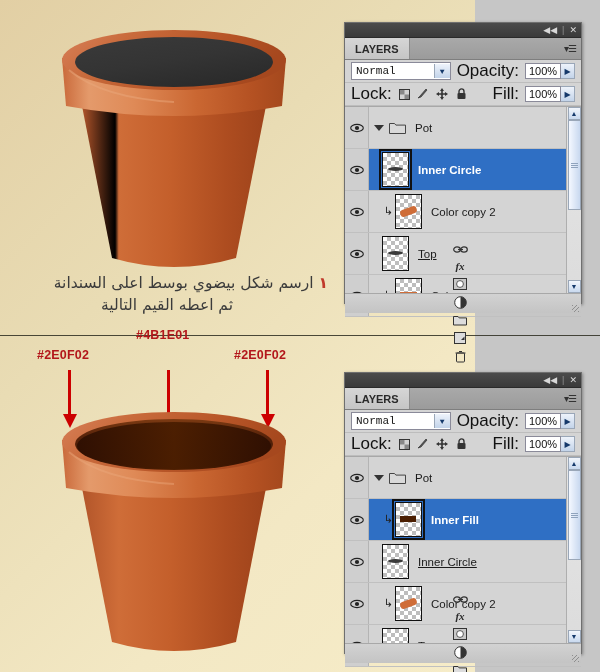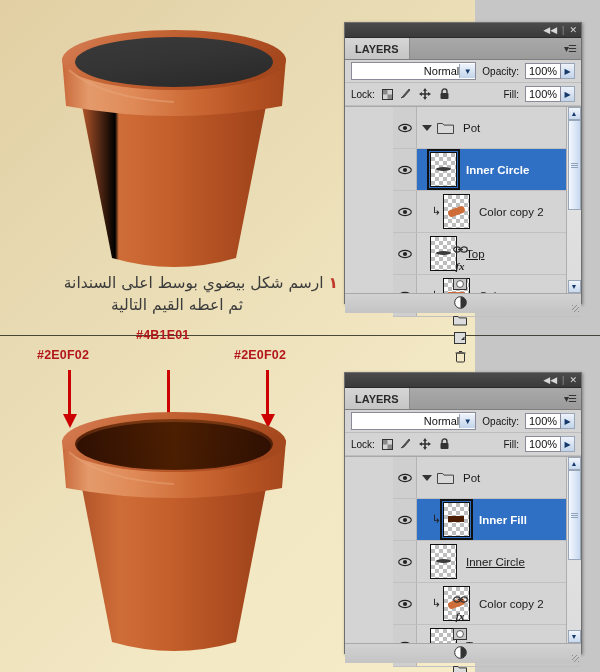--- a/index.html
+++ b/index.html
@@ -20,21 +20,21 @@
   #bg-divider{
     position:absolute;left:0;top:335px;width:600px;height:1px;background:#2b2b20;opacity:.85;
   }
 
   
   .pot{position:absolute;}
   .pot svg{display:block;}
 
   
   #instructions{
-    position:absolute;left:16px;top:272px;width:322px;
+    position:absolute;left:6px;top:272px;width:322px;
     text-align:right;direction:rtl;
     font-family:"DejaVu Sans","Liberation Sans",sans-serif;
     font-size:15.5px;line-height:22px;color:#3b3b3b;
   }
   #instructions .num{color:#c0392b;font-weight:bold;}
   #instructions .ln{white-space:nowrap;}
   #instructions .ln.center{text-align:center;}
 
   
   .hexlabel{
@@ -76,43 +76,43 @@
   }
   .ps-tab-rest{flex:1;display:flex;align-items:center;justify-content:flex-end;padding-right:5px;}
   .ps-menu-ico{display:inline-block;line-height:1;font-size:10px;color:#333;letter-spacing:-1px;}
 
   .ps-row{
     display:flex;align-items:center;height:22px;padding:0 6px;
     background:#d4d4d4;border-bottom:1px solid #bdbdbd;gap:6px;
   }
   .ps-select{
     flex:1;height:16px;background:#fff;border:1px solid #8a8a99;
-    display:flex;align-items:center;justify-content:flex-end;
-    padding:0 0 0 4px;font-size:11px;color:#111;
+    display:flex;align-items:center;justify-content:space-between;
+    padding:0 0 0 4px;font-size:11px;color:#111;font-family:Liberation Mono, monospace;
   }
   .ps-select .caret{
     width:15px;height:14px;margin:0;
     background:linear-gradient(#eef3fb,#c3d4ea);
     border-left:1px solid #9aa7b8;
     display:flex;align-items:center;justify-content:center;
     font-size:8px;color:#15396b;
   }
-  .ps-lbl{font-size:10px;color:#111;white-space:nowrap;}
+  .ps-lbl{font-size:17px;color:#111;white-space:nowrap;}
   .ps-numbox{
     width:34px;height:14px;background:#fff;border:1px solid #8a8a99;
     display:flex;align-items:center;justify-content:center;font-size:11px;color:#111;
   }
   .ps-spin{
     width:13px;height:14px;background:linear-gradient(#eef3fb,#c3d4ea);
     border:1px solid #9aa7b8;border-left:none;
     display:flex;align-items:center;justify-content:center;font-size:8px;color:#15396b;
   }
   .lock-ico{width:13px;height:13px;display:inline-flex;align-items:center;justify-content:center;}
 
-  .ps-layers{position:relative;background:#d4d4d4;border-top:1px solid #a8a8a8;padding-left:48px;}
+  .ps-layers{position:relative;background:#d4d4d4;border-top:1px solid #a8a8a8;}
   .layer{
     display:flex;align-items:center;height:41px;
     border-bottom:1px solid #c0c0c0;position:relative;
   }
   .layer.selected{background:#2f6fc4;}
   .layer.selected .lname{color:#fff;font-weight:bold;}
   .eye-cell{
     width:23px;height:100%;display:flex;align-items:center;justify-content:center;
     border-right:1px solid #b4b4b4;background:#cfcfcf;flex:none;
   }

